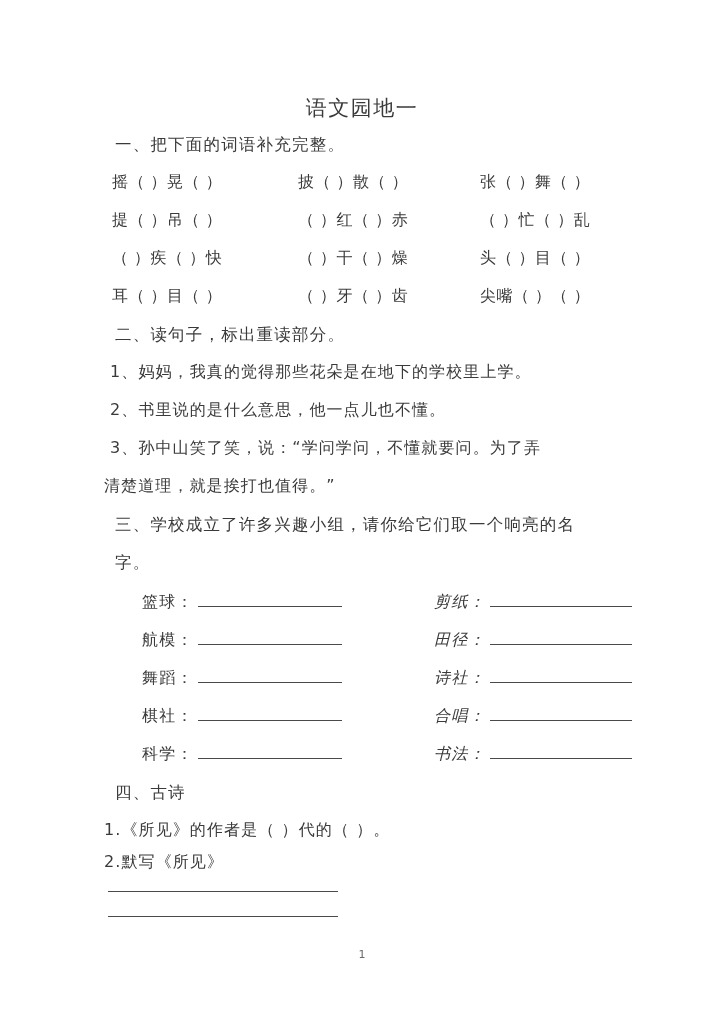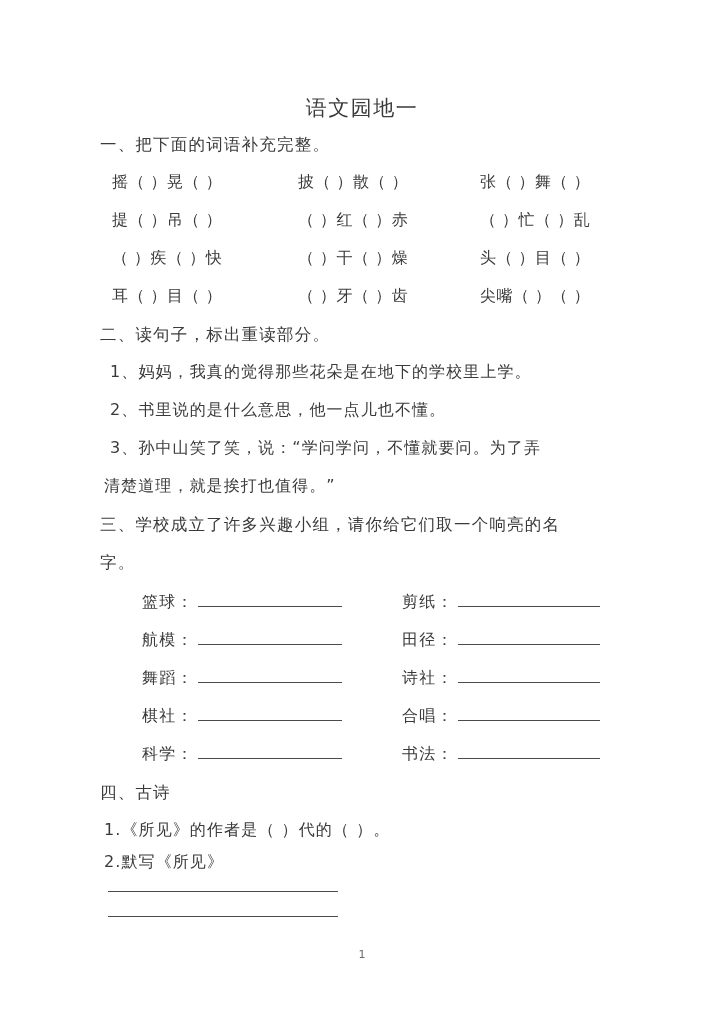--- a/index.html
+++ b/index.html
@@ -25,21 +25,21 @@
     width: 724px;
     text-align: center;
     font-size: 21px;
     letter-spacing: 1.5px;
     color: #3a3a3a;
   }
 
   
   .section-head {
     position: absolute;
-    left: 100px;
+    left: 115px;
     font-size: 16.5px;
     letter-spacing: 1.2px;
     color: #3a3a3a;
     white-space: nowrap;
   }
   .body-line {
     position: absolute;
     font-size: 16px;
     letter-spacing: 1.1px;
     color: #3a3a3a;
@@ -75,21 +75,21 @@
   .club-item {
     position: absolute;
     display: flex;
     align-items: baseline;
     font-size: 16px;
     letter-spacing: 1.2px;
     color: #3a3a3a;
     white-space: nowrap;
   }
   .club-item.left  { left: 142px; }
-  .club-item.right { left: 402px; }
+  .club-item.right { left: 434px; font-style: italic; }
   .club-label { margin-right: 4px; }
   .club-blank {
     display: inline-block;
     border-bottom: 1.4px solid #4a4a4a;
     height: 14px;
   }
   .club-item.left  .club-blank { width: 144px; }
   .club-item.right .club-blank { width: 142px; }
 
   

